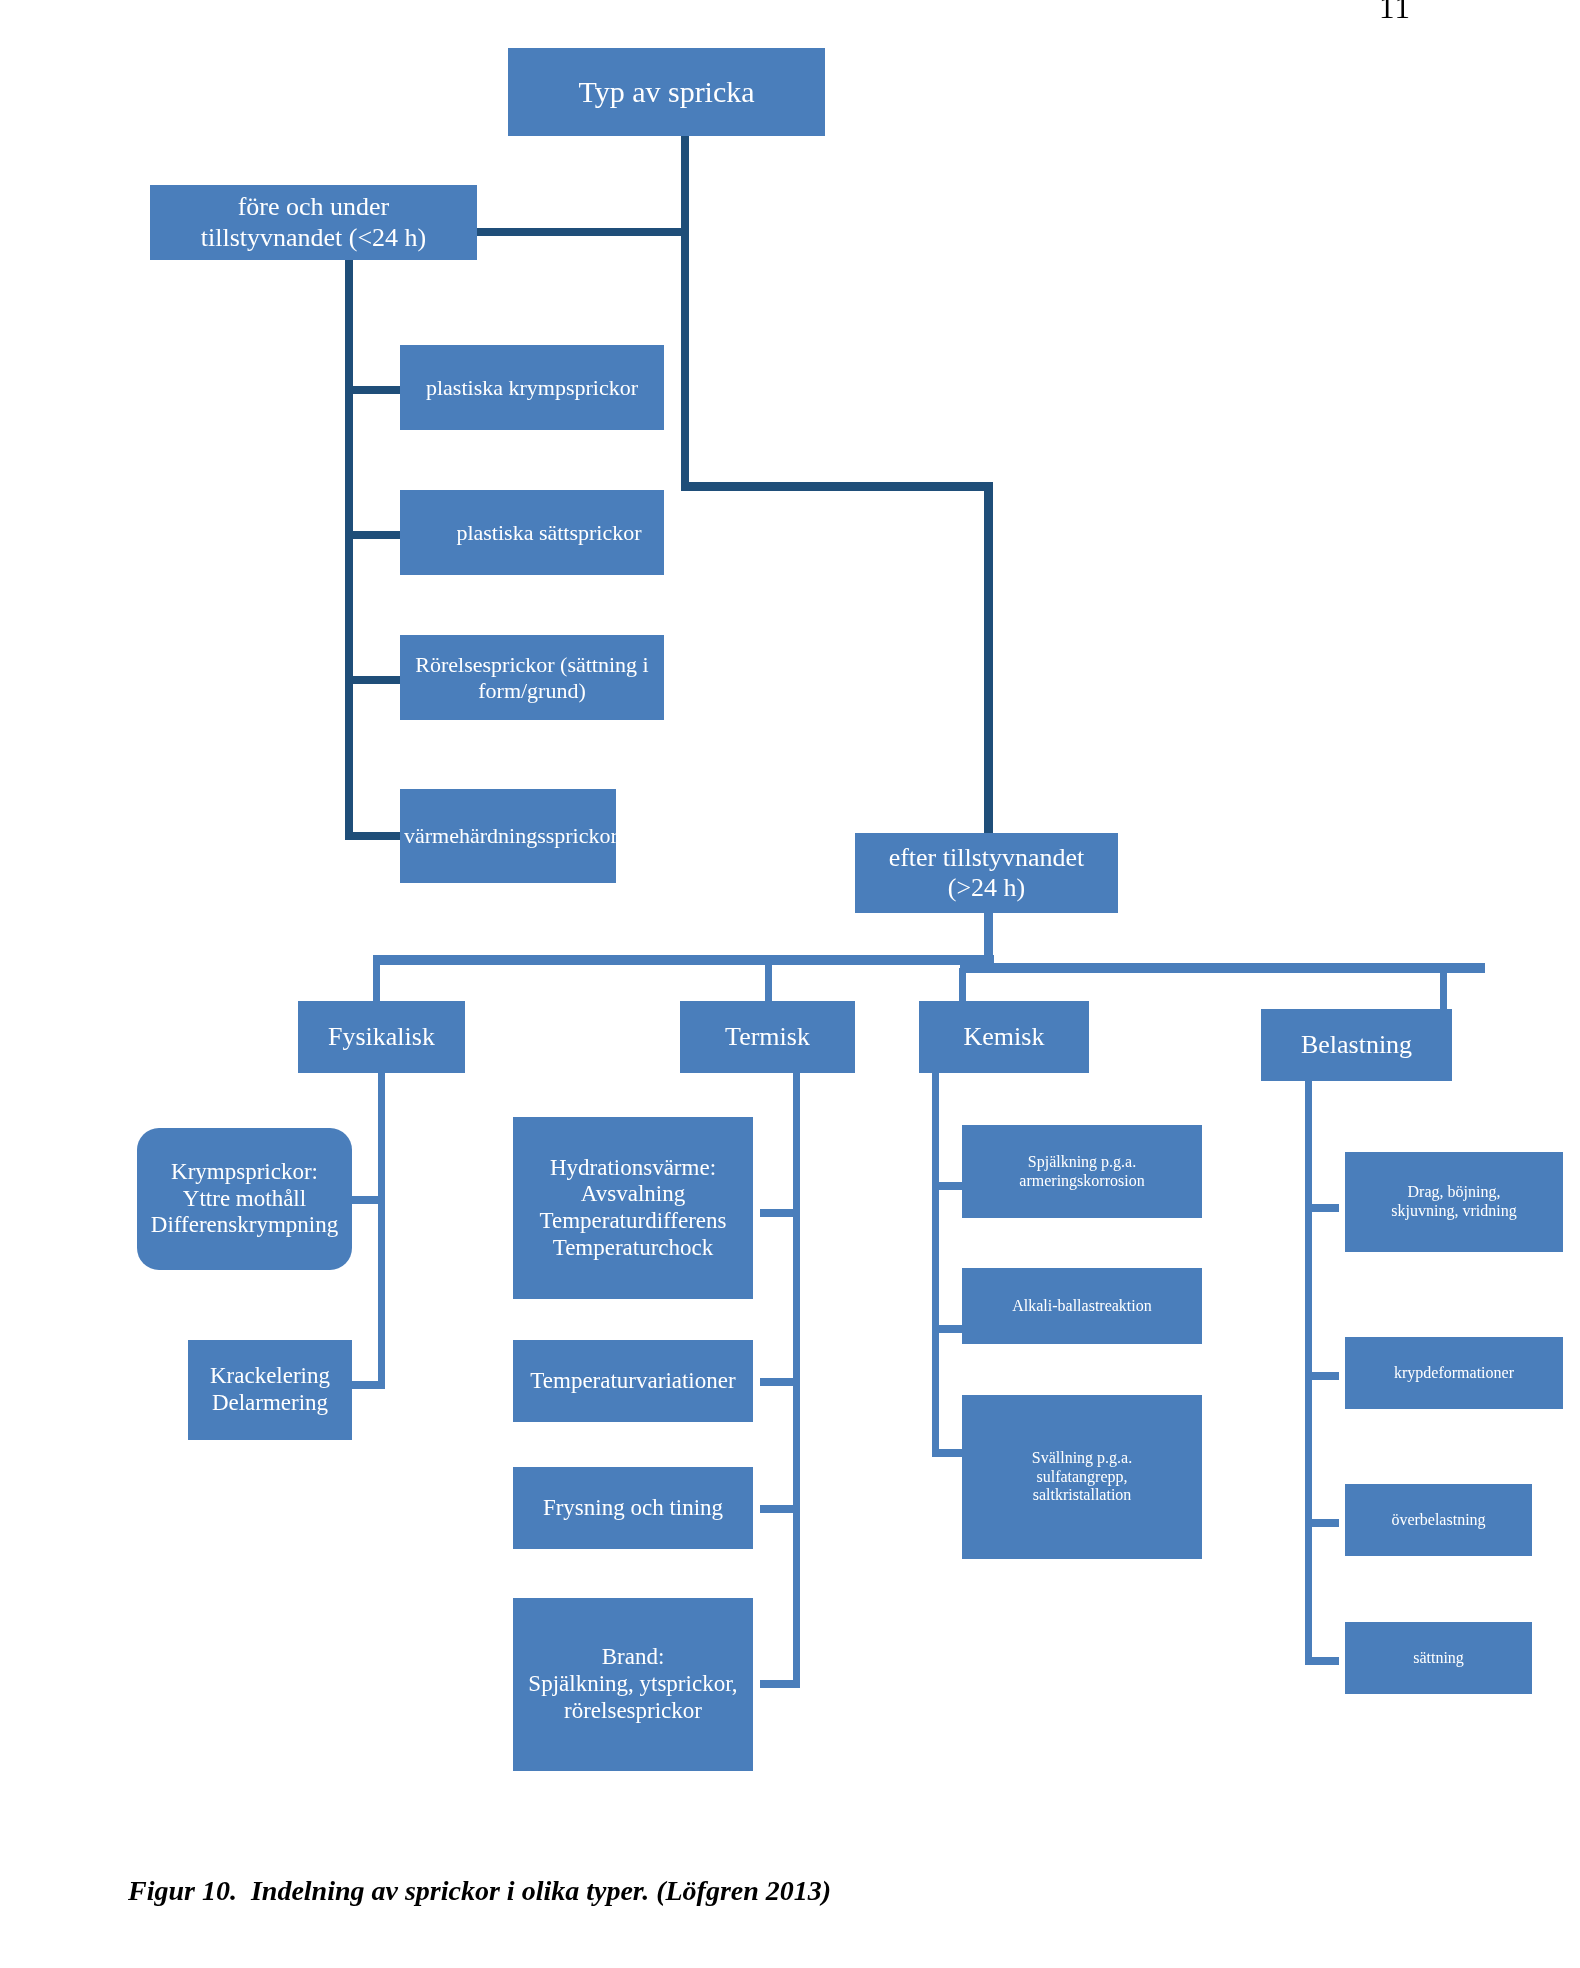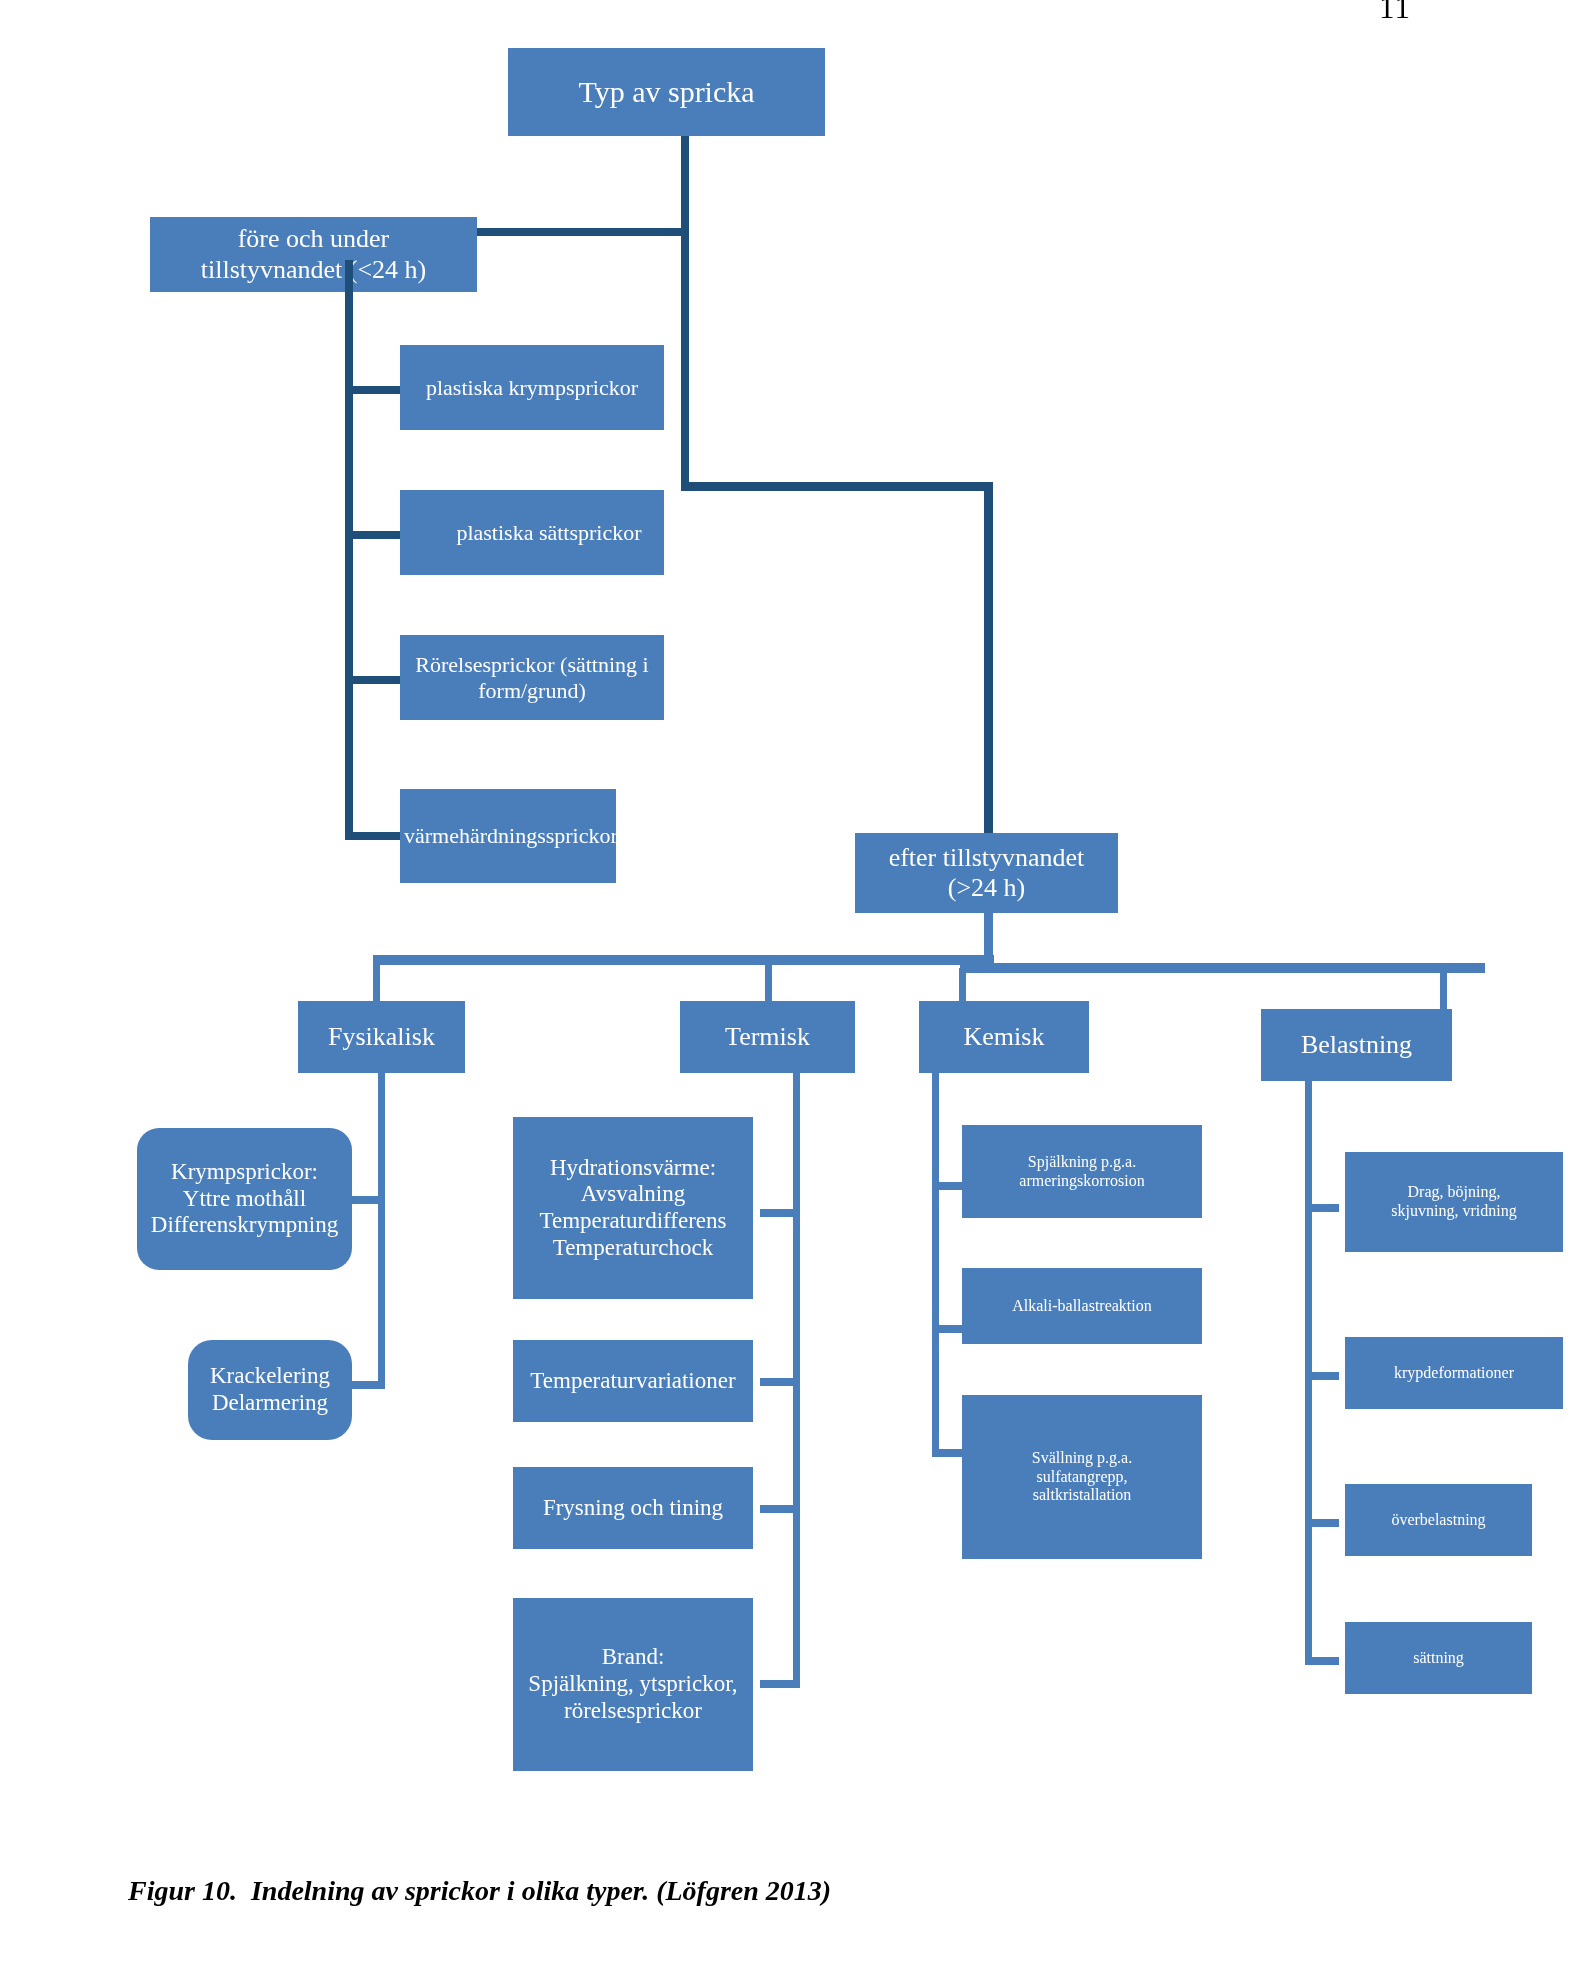--- a/index.html
+++ b/index.html
@@ -27,21 +27,21 @@
   .node span{display:block;width:100%;}
 
   .t-root   {font-size:30px;}
   .t-lvl1   {font-size:26px;}
   .t-lvl2   {font-size:22px;}
   .t-lvl3   {font-size:26px;}
   .t-leafsm {font-size:16px;}
   .t-leafmd {font-size:23px;}
 
   
-  .overflow-box{align-items:flex-start;overflow:visible;margin-top:32px;}
+  .overflow-box{align-items:flex-start;overflow:visible;}
 
   
   .ln{position:absolute;background:#1f4e79;}
   .ln.lt{background:#4a7ebb;}
 
   
   .caption{
     position:absolute;left:128px;top:1875px;
     font-family:"Liberation Serif","DejaVu Serif",serif;
     font-weight:bold;font-style:italic;font-size:28px;color:#000;
@@ -116,21 +116,21 @@
   <div class="ln lt" style="left:378px;top:1073px;width:7px;height:315px;"></div>
   <div class="ln lt" style="left:352px;top:1196px;width:33px;height:8px;"></div>
   <div class="ln lt" style="left:352px;top:1381px;width:33px;height:8px;"></div>
 
   <div class="node t-leafmd" style="left:137px;top:1128px;width:215px;height:142px;flex-direction:column;border-radius:22px;">
     <span>Krympsprickor:</span>
     <span>Yttre mothåll</span>
     <span>Differenskrympning</span>
   </div>
 
-  <div class="node t-leafmd" style="left:188px;top:1340px;width:164px;height:100px;flex-direction:column;border-radius:24px;">
+  <div class="node t-leafmd" style="left:188px;top:1340px;width:164px;height:100px;flex-direction:column;">
     <span>Krackelering</span>
     <span>Delarmering</span>
   </div>
 
   <div class="node t-lvl3" style="left:680px;top:1001px;width:175px;height:72px;">
     <span>Termisk</span>
   </div>
   <div class="ln lt" style="left:793px;top:1073px;width:7px;height:615px;"></div>
   <div class="ln lt" style="left:760px;top:1209px;width:34px;height:8px;"></div>
   <div class="ln lt" style="left:760px;top:1378px;width:34px;height:8px;"></div>

